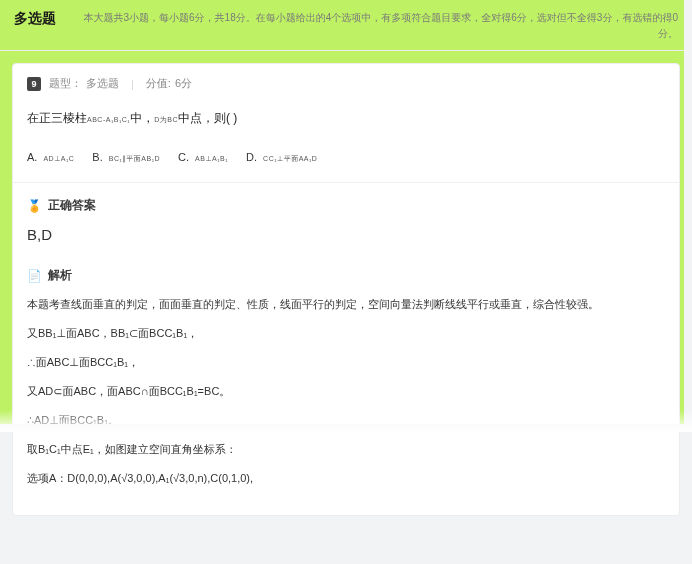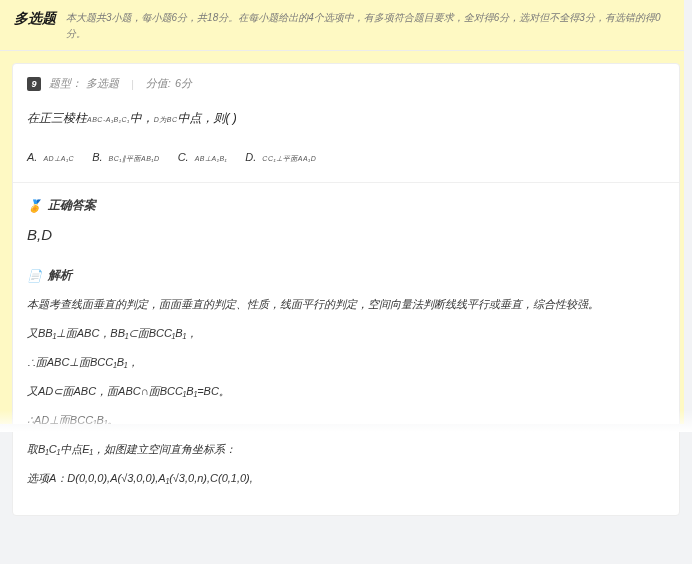--- a/index.html
+++ b/index.html
@@ -10,24 +10,23 @@
   body {
     width: 692px;
     height: 564px;
     overflow: hidden;
     font-family: "Liberation Sans", sans-serif;
     color: #333;
   }
   .page {
     width: 692px;
     height: 432px;
-    background: #fef9c3;
+    background: #bef264;
     position: relative;
     box-sizing: border-box;
-    font-style: italic;
   }
   
   .section-header {
     display: flex;
     align-items: flex-start;
     padding: 10px 14px 8px 14px;
     border-bottom: 1px solid #ececec;
   }
   .section-title {
     font-size: 14px;
@@ -35,20 +34,21 @@
     color: #1a1a1a;
     white-space: nowrap;
     line-height: 17px;
     margin-right: 10px;
   }
   .section-desc {
     font-size: 10px;
     color: #7a7a7a;
     line-height: 16px;
     flex: 1;
+    text-align: right;
   }
   
   .content {
     padding: 0 12px;
   }
   .card {
     margin-top: 12px;
     border: 1px solid #ededed;
     border-radius: 4px;
     background: #fff;

